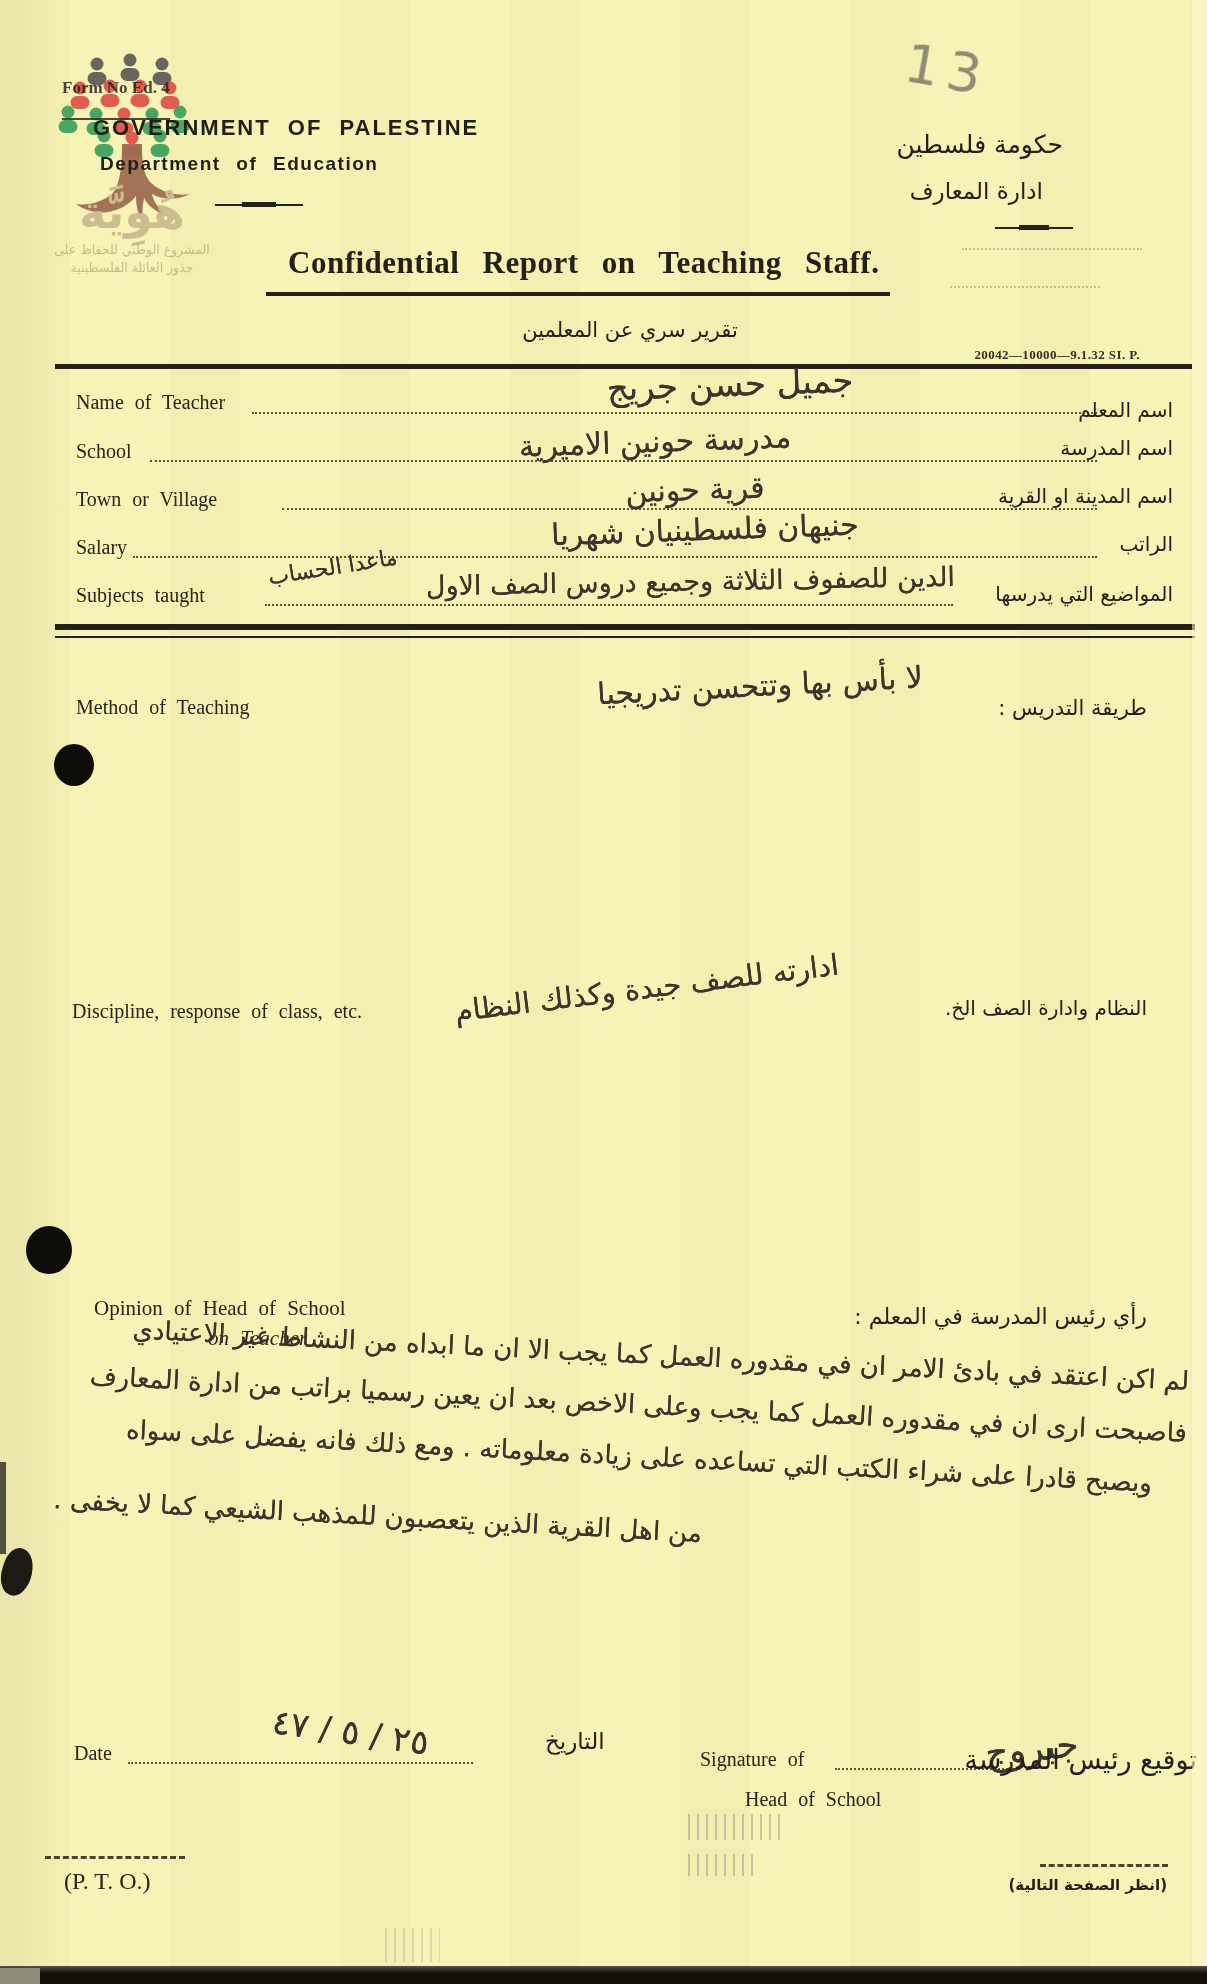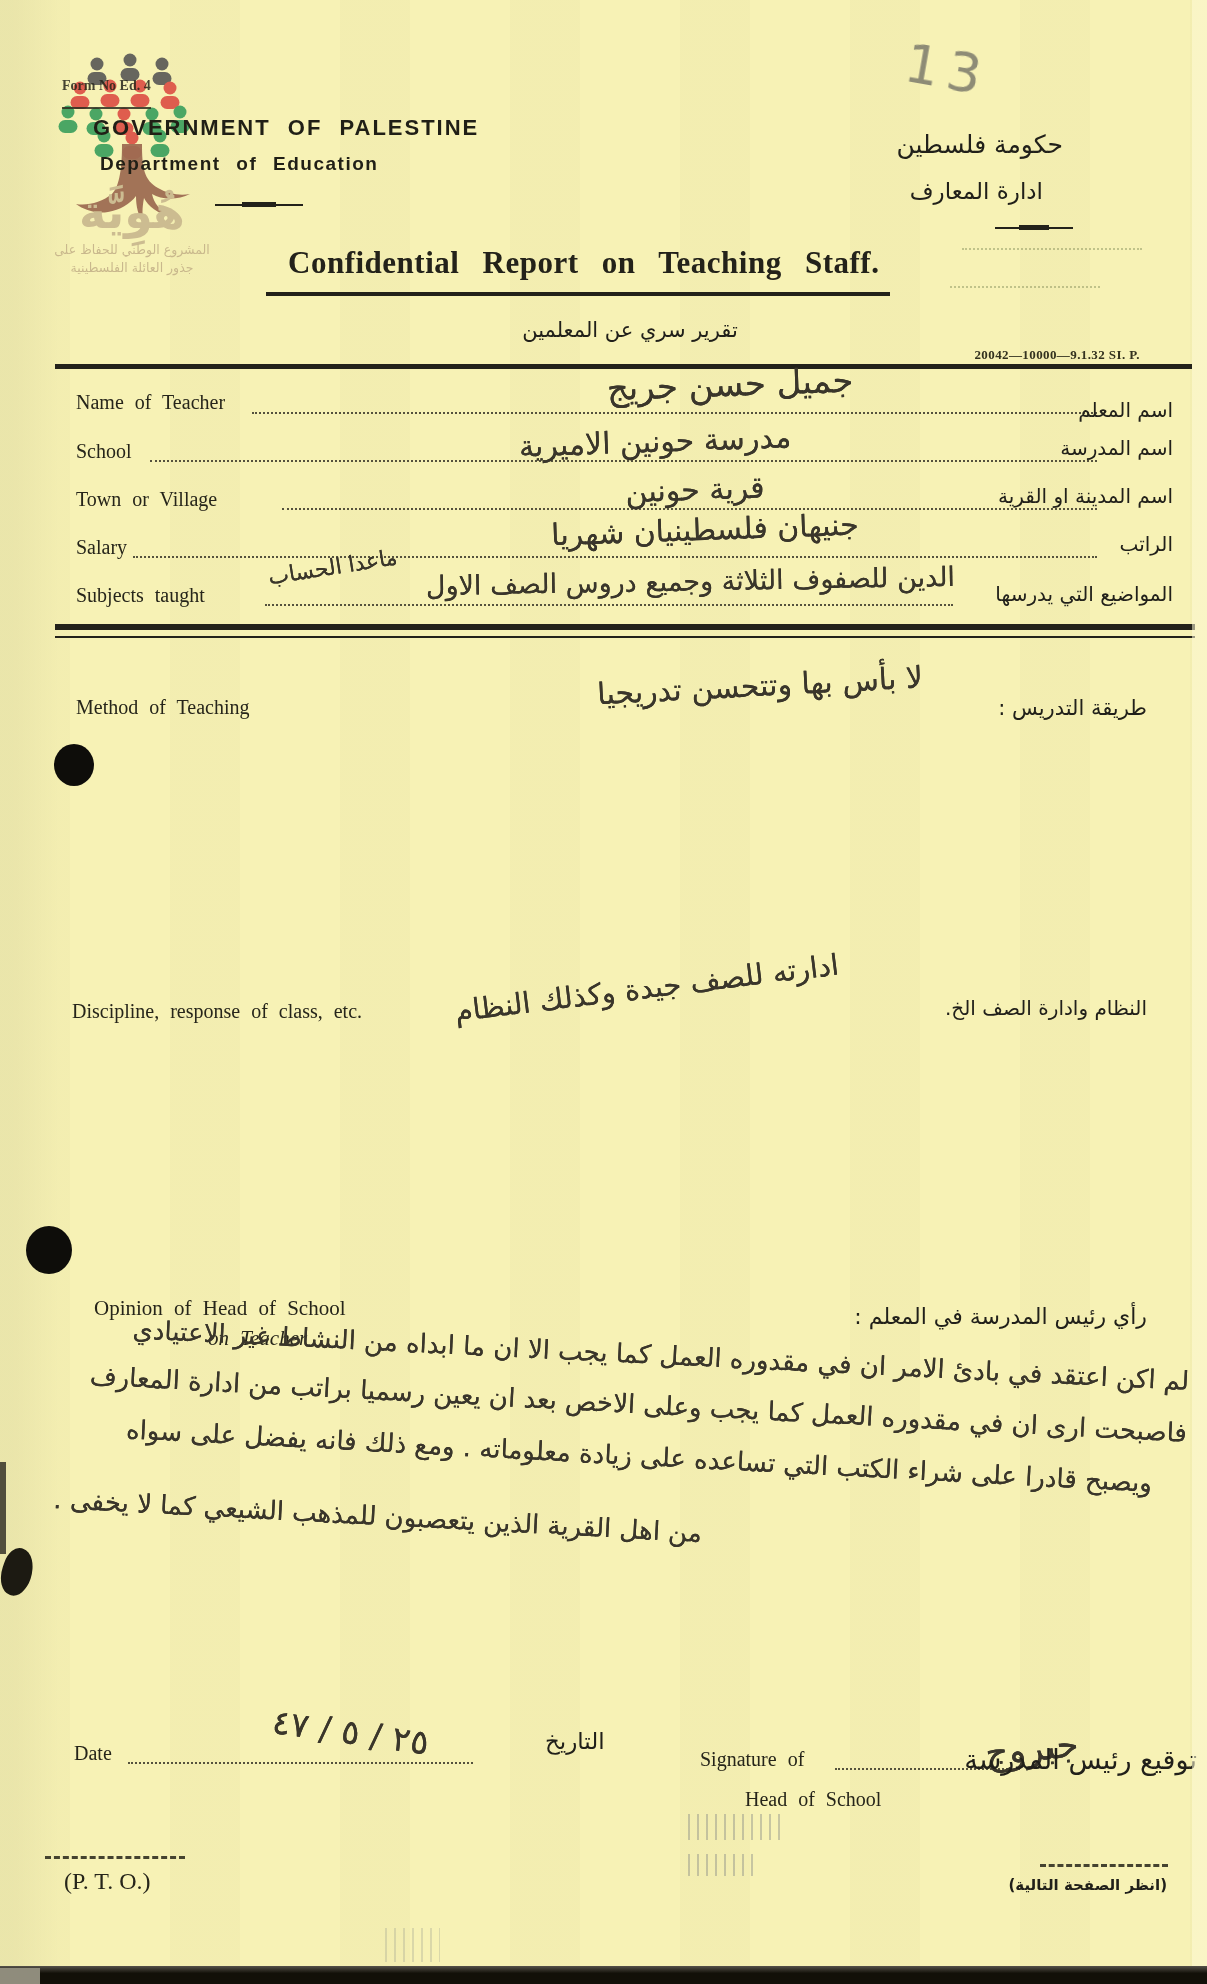--- a/index.html
+++ b/index.html
@@ -77,21 +77,21 @@
       <path fill="#96604a" opacity=".95" d="M70 96 L90 96 C90 120 92 132 106 140 C116 146 128 148 138 146
         C126 152 110 152 100 146 C102 156 108 162 118 168 C106 166 96 158 92 150
         C90 160 90 168 92 176 C86 168 84 158 84 148 C78 156 68 162 56 164
         C44 166 32 162 24 156 C36 158 50 154 60 146 C68 138 70 118 70 96 Z"></path>
     </g>
     <text x="80" y="180" font-size="46" font-weight="bold" text-anchor="middle" fill="#c9b88e" font-family="DejaVu Sans, sans-serif">هُوِيَّة</text>
     <text x="80" y="206" font-size="12.5" text-anchor="middle" fill="#c6b48a" font-family="DejaVu Sans, sans-serif">المشروع الوطني للحفاظ على</text>
     <text x="80" y="224" font-size="12.5" text-anchor="middle" fill="#c6b48a" font-family="DejaVu Sans, sans-serif">جذور العائلة الفلسطينية</text>
   </svg>
 
-  <div class="abs en" style="left:62px;top:78px;font-size:14px;font-weight:bold;border-bottom:2px solid #2e2d20;padding-bottom:13px;opacity:.85;">Form No Ed. 4</div>
+  <div class="abs en" style="left:62px;top:78px;font-size:17px;font-weight:bold;border-bottom:2px solid #2e2d20;padding-bottom:20px;opacity:.85;">Form No Ed. 4</div>
 
   <div class="abs hw-en" style="left:905px;top:38px;font-size:54px;letter-spacing:8px;transform:rotate(10deg);filter:blur(.3px);">13</div>
 
   <div class="abs gov" style="left:93px;top:115px;font-size:22px;">GOVERNMENT OF PALESTINE</div>
   <div class="abs gov" style="left:100px;top:153px;font-size:19px;letter-spacing:1.5px;">Department of Education</div>
   <div class="abs rule" style="left:215px;top:204px;width:88px;height:2px;"></div>
   <div class="abs rule" style="left:242px;top:202px;width:34px;height:5px;"></div>
 
   <div class="abs ar" style="right:144px;top:130px;font-size:25px;">حكومة فلسطين</div>
   <div class="abs ar" style="right:164px;top:178px;font-size:23px;">ادارة المعارف</div>

